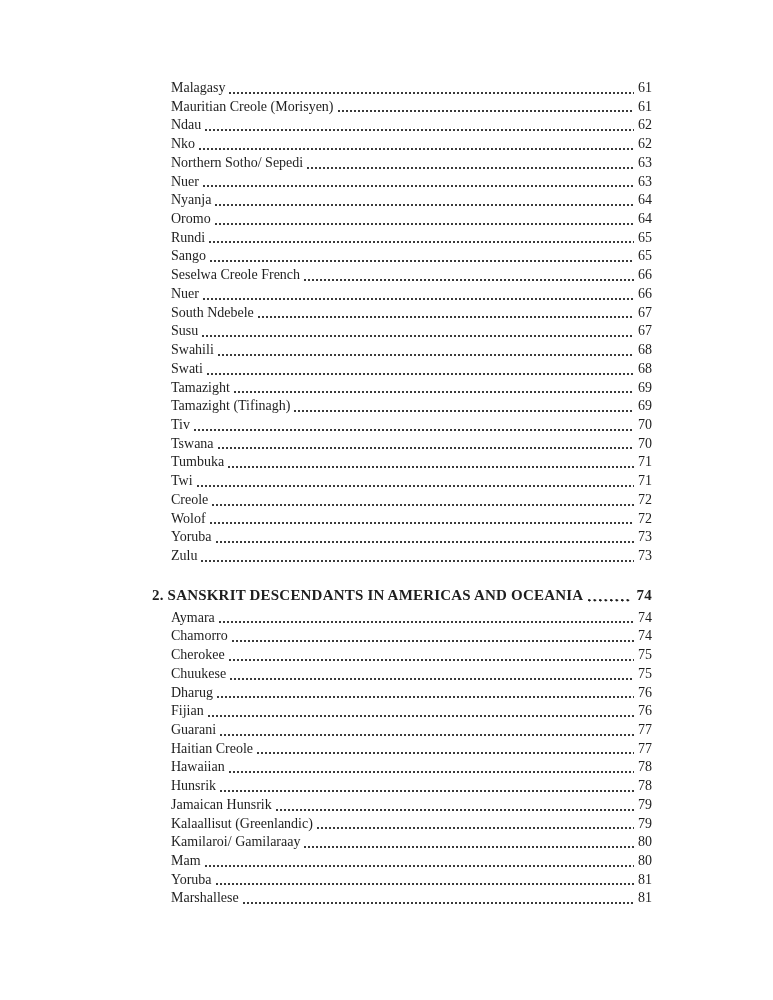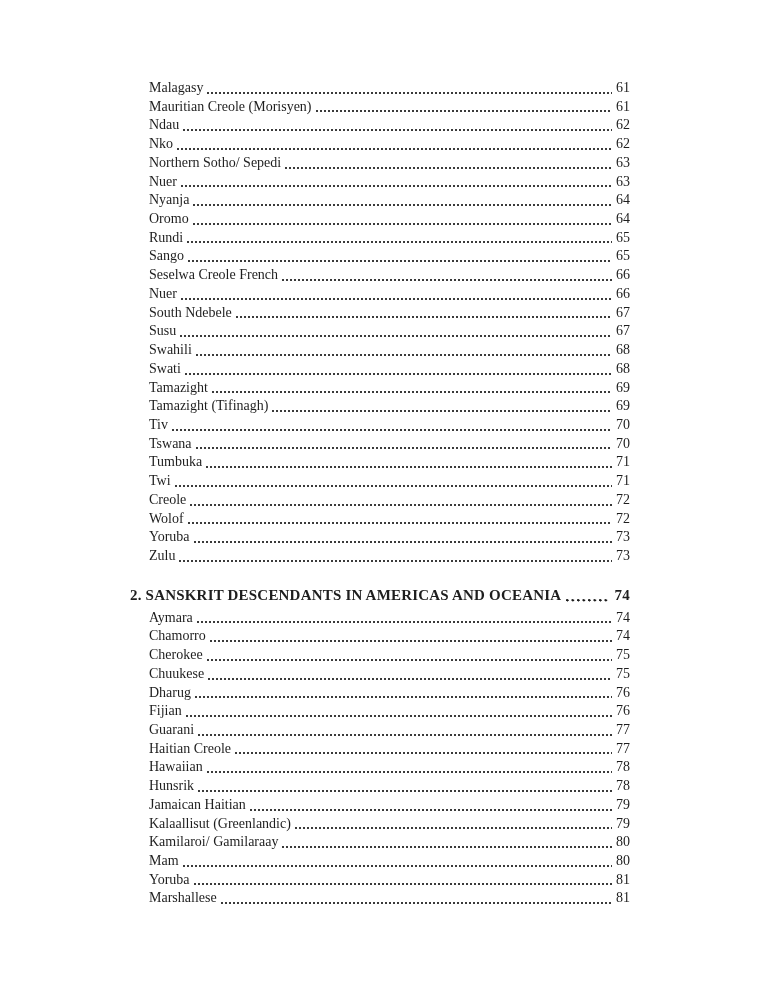--- a/index.html
+++ b/index.html
@@ -11,21 +11,21 @@
     position: relative;
     width: 773px;
     height: 1000px;
     background: #ffffff;
     font-family: "Liberation Serif", serif;
     color: #1e1e1e;
     overflow: hidden;
   }
   .toc {
     position: absolute;
-    left: 116px;
+    left: 138px;
     top: 79px;
     width: 514px;
   }
   .entries {
     margin-left: 33px;
   }
   .row {
     display: flex;
     align-items: baseline;
     height: 18.72px;
@@ -263,21 +263,21 @@
           <span class="label">Hawaiian</span>
           <span class="leader"></span>
           <span class="pagenum">78</span>
         </div>
           <div class="row">
           <span class="label">Hunsrik</span>
           <span class="leader"></span>
           <span class="pagenum">78</span>
         </div>
           <div class="row">
-          <span class="label">Jamaican Haitian</span>
+          <span class="label">Jamaican Hunsrik</span>
           <span class="leader"></span>
           <span class="pagenum">79</span>
         </div>
           <div class="row">
           <span class="label">Kalaallisut (Greenlandic)</span>
           <span class="leader"></span>
           <span class="pagenum">79</span>
         </div>
           <div class="row">
           <span class="label">Kamilaroi/ Gamilaraay</span>

